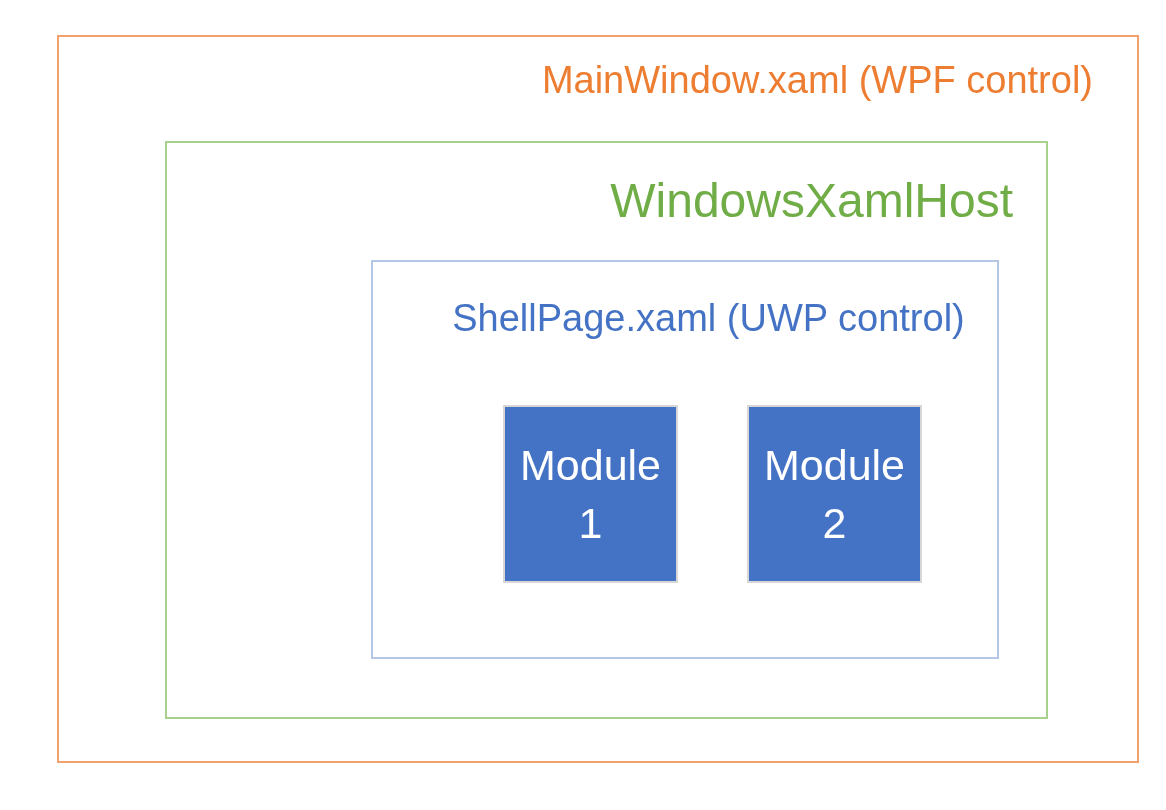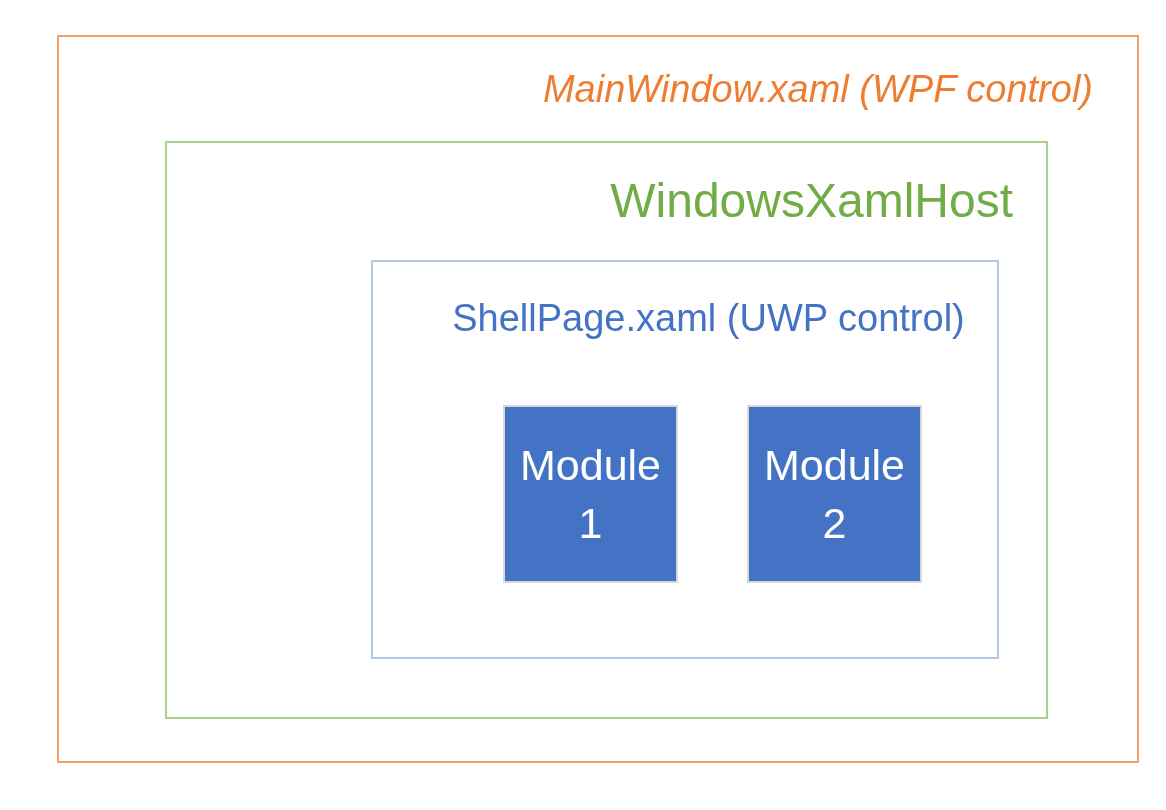--- a/index.html
+++ b/index.html
@@ -26,24 +26,23 @@
     line-height: 1.1;
     font-weight: 400;
   }
   
   .mainwindow-box {
     left: 57px; top: 35px;
     width: 1082px; height: 728px;
     border: 2px solid var(--orange-border, #F2A16F);
   }
   .mainwindow-label {
-    top: 32px; right: 44px;
+    top: 23px; right: 44px;
     font-size: 38px;
     color: var(--orange-text, #ED7D31);
-    font-style: italic;
   }
   
   .xamlhost-box {
     left: 106px; top: 104px;
     width: 883px; height: 578px;
     border: 2px solid var(--green-border, #A9D18E);
   }
   .xamlhost-label {
     top: 32px; right: 33px;
     font-size: 48px;

